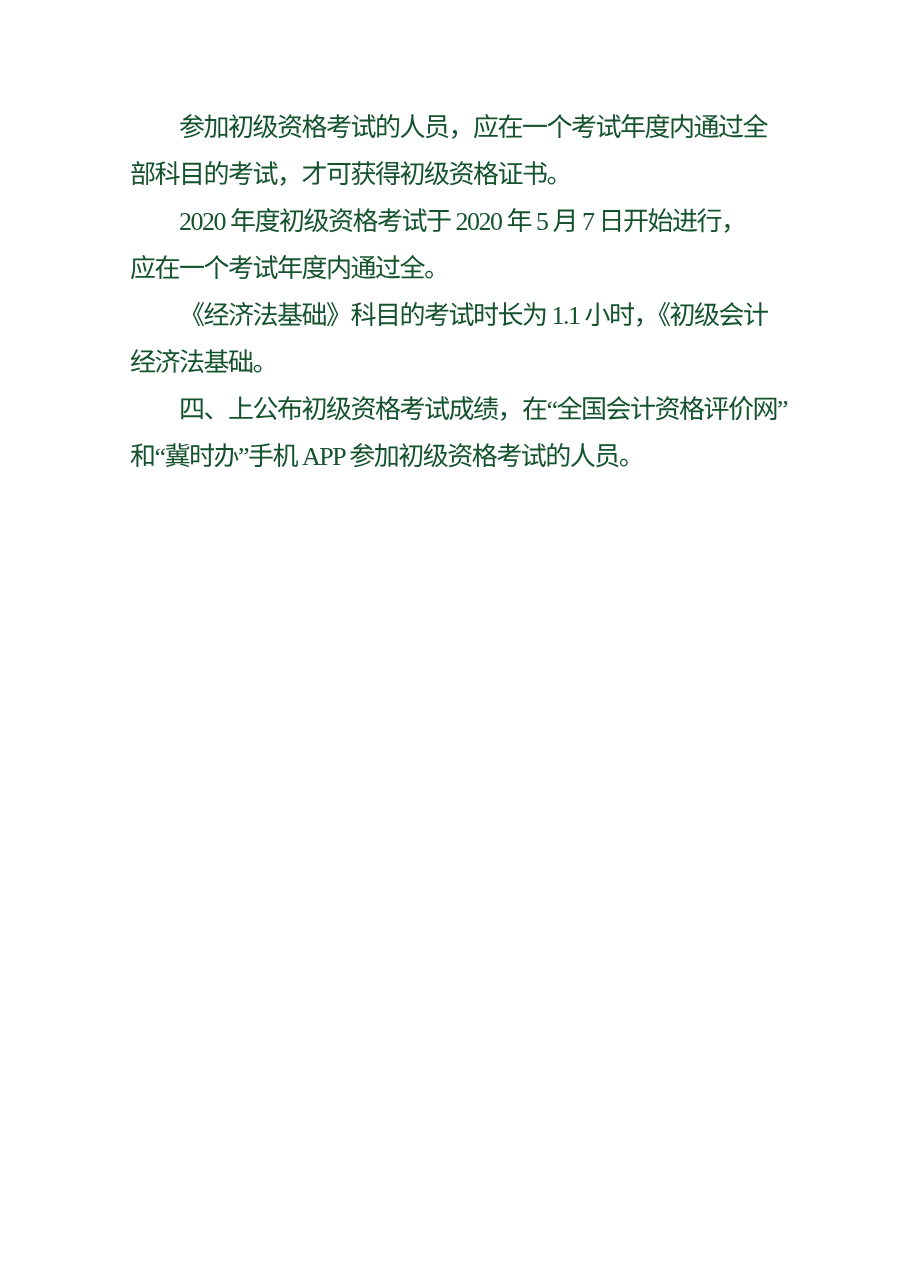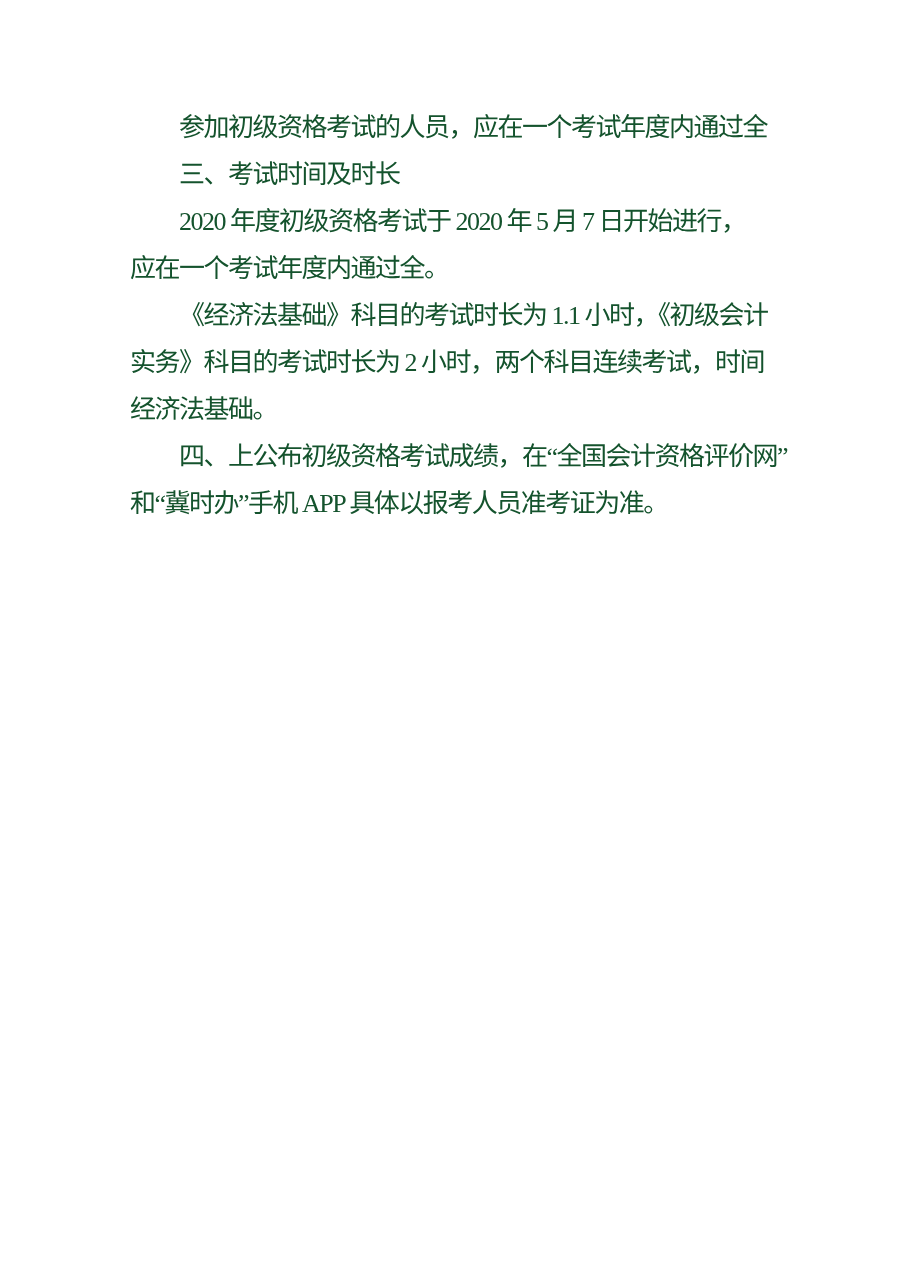--- a/index.html
+++ b/index.html
@@ -36,22 +36,21 @@
     .indent {
       padding-left: 49px;
     }
   </style>
 </head>
 <body>
 
 <main class="page">
   <section class="body-text">
     <p class="line indent">参加初级资格考试的人员，应在一个考试年度内通过全</p>
-    <p class="line indent">三、考试时间及时长</p>
+    <p class="line">部科目的考试，才可获得初级资格证书。</p>
     <p class="line indent">2020 年度初级资格考试于 2020 年 5 月 7 日开始进行，</p>
     <p class="line">应在一个考试年度内通过全。</p>
     <p class="line indent">《经济法基础》科目的考试时长为 1.1 小时，《初级会计</p>
-    <p class="line">实务》科目的考试时长为 2 小时，两个科目连续考试，时间</p>
     <p class="line">经济法基础。</p>
     <p class="line indent">四、上公布初级资格考试成绩，在“全国会计资格评价网”</p>
-    <p class="line">和“冀时办”手机 APP 具体以报考人员准考证为准。</p>
+    <p class="line">和“冀时办”手机 APP 参加初级资格考试的人员。</p>
   </section>
 </main>
 
 </body></html>

